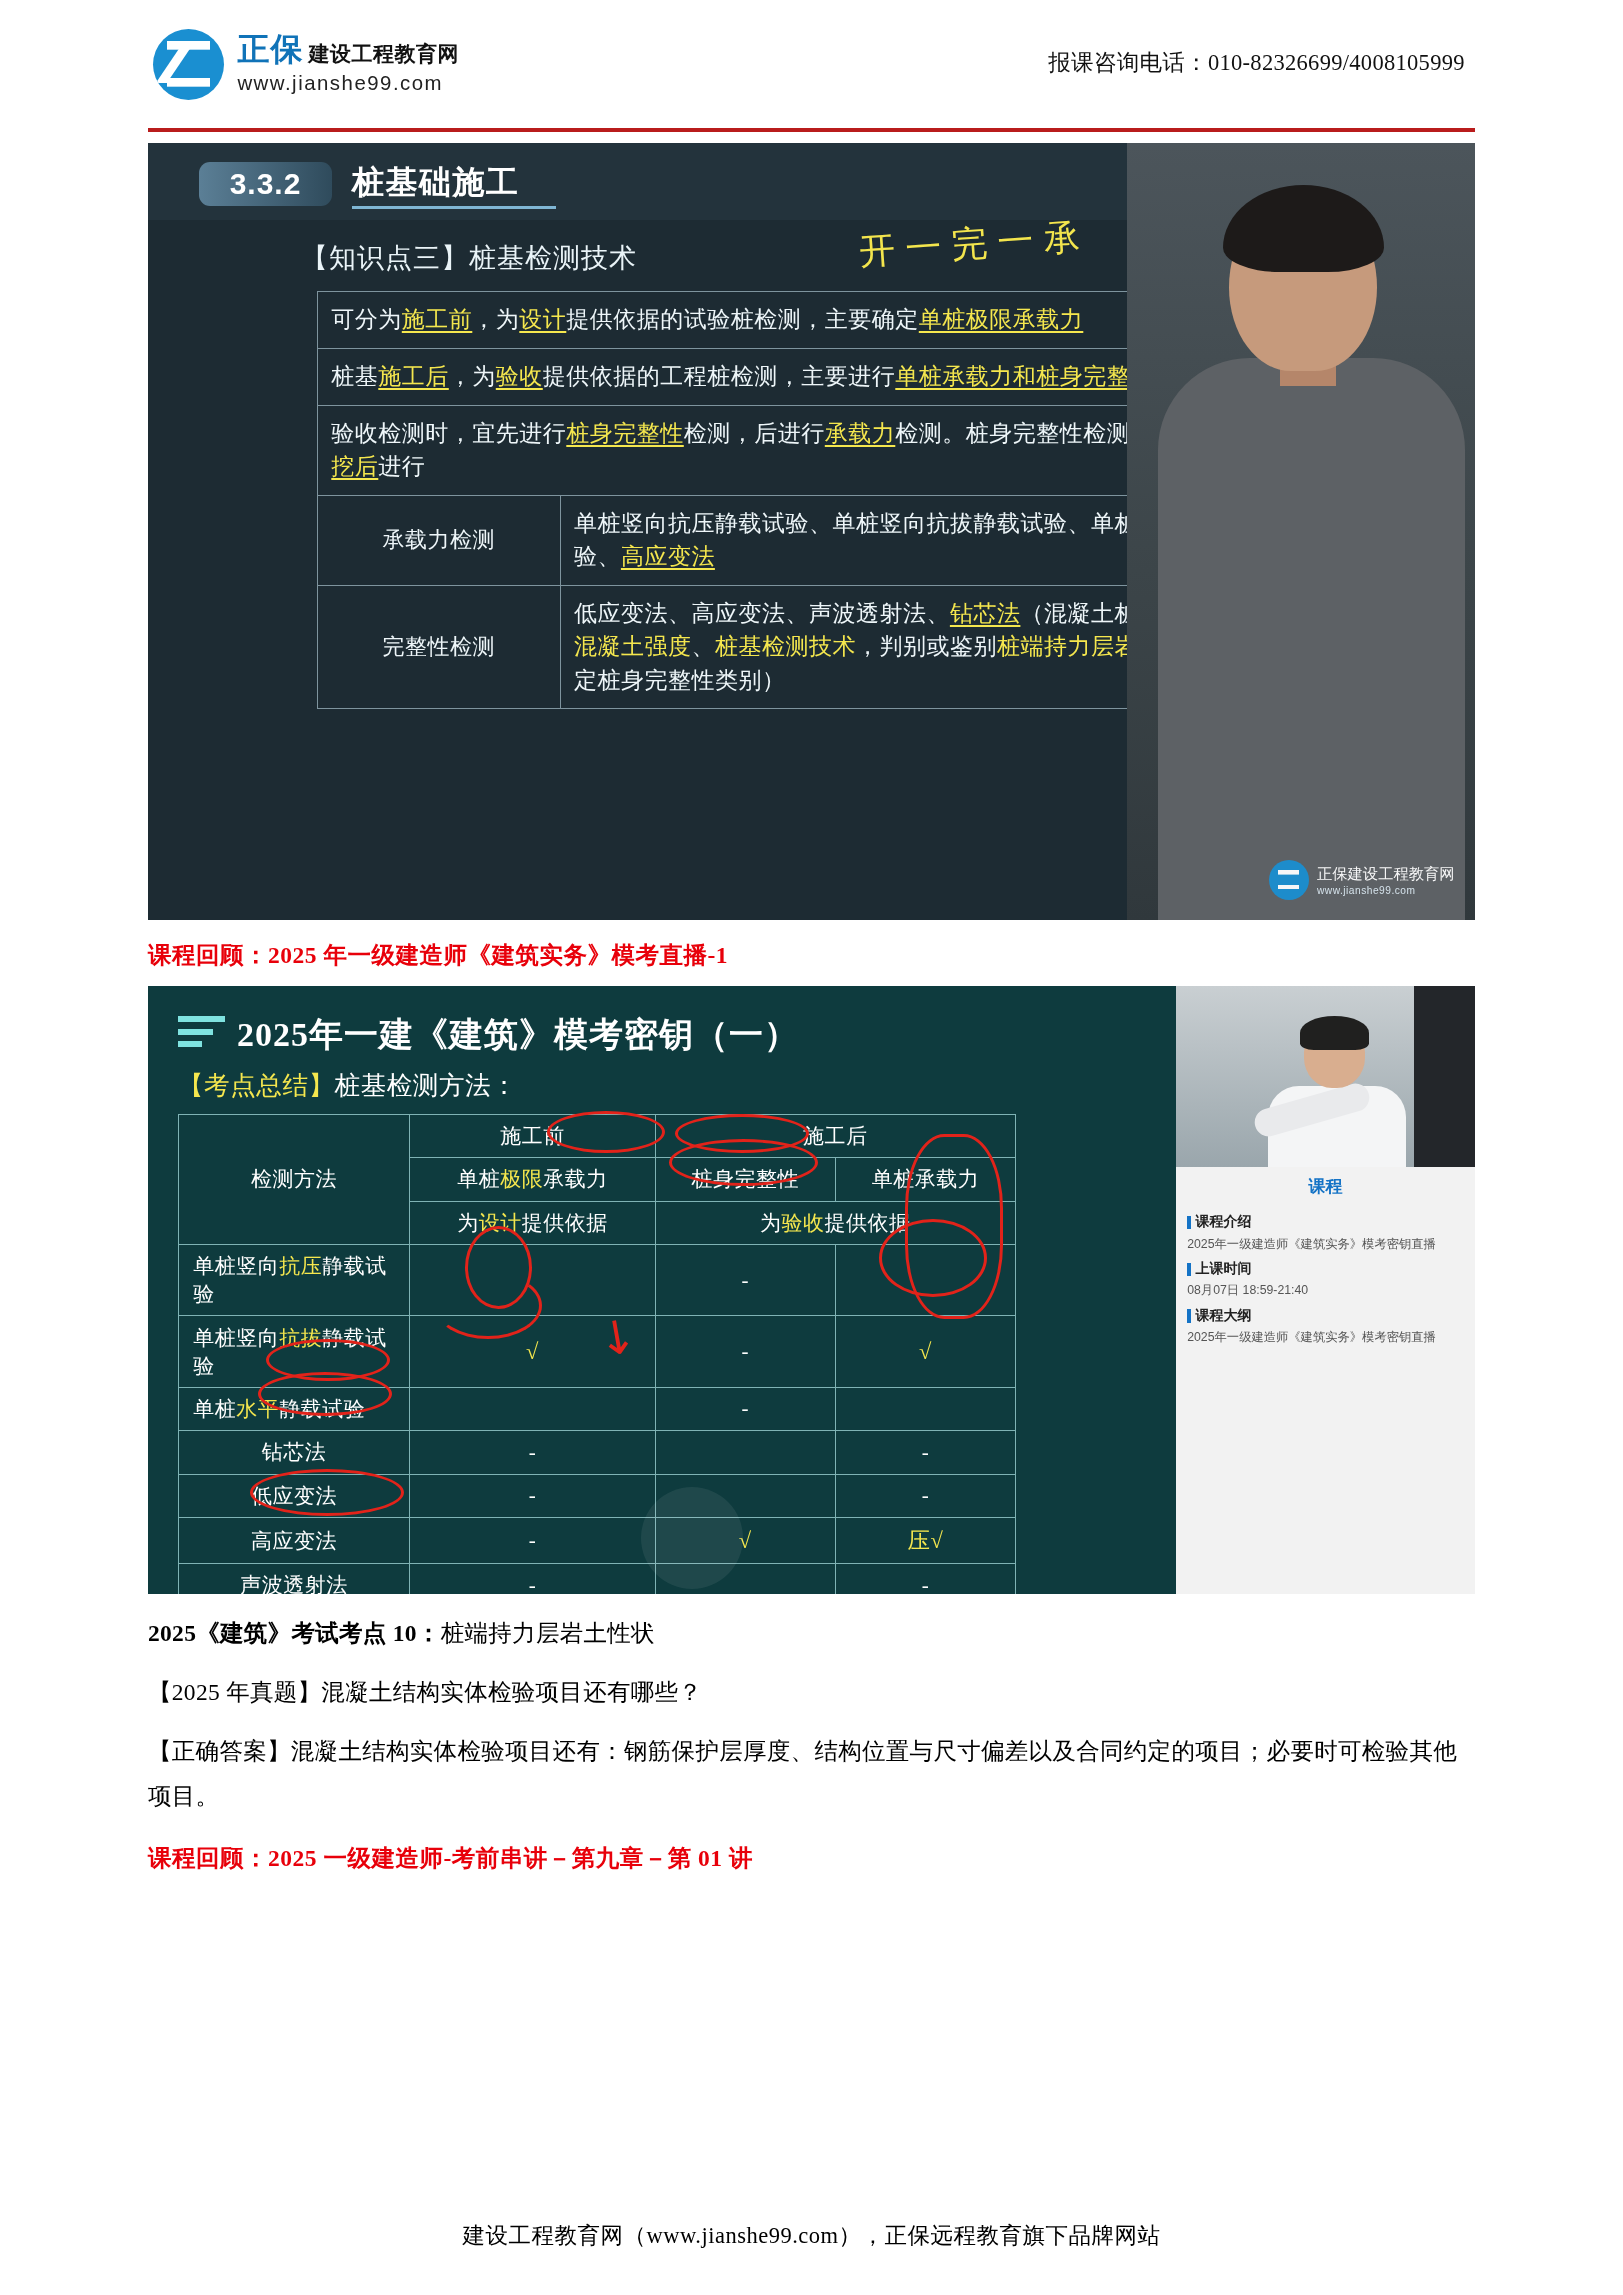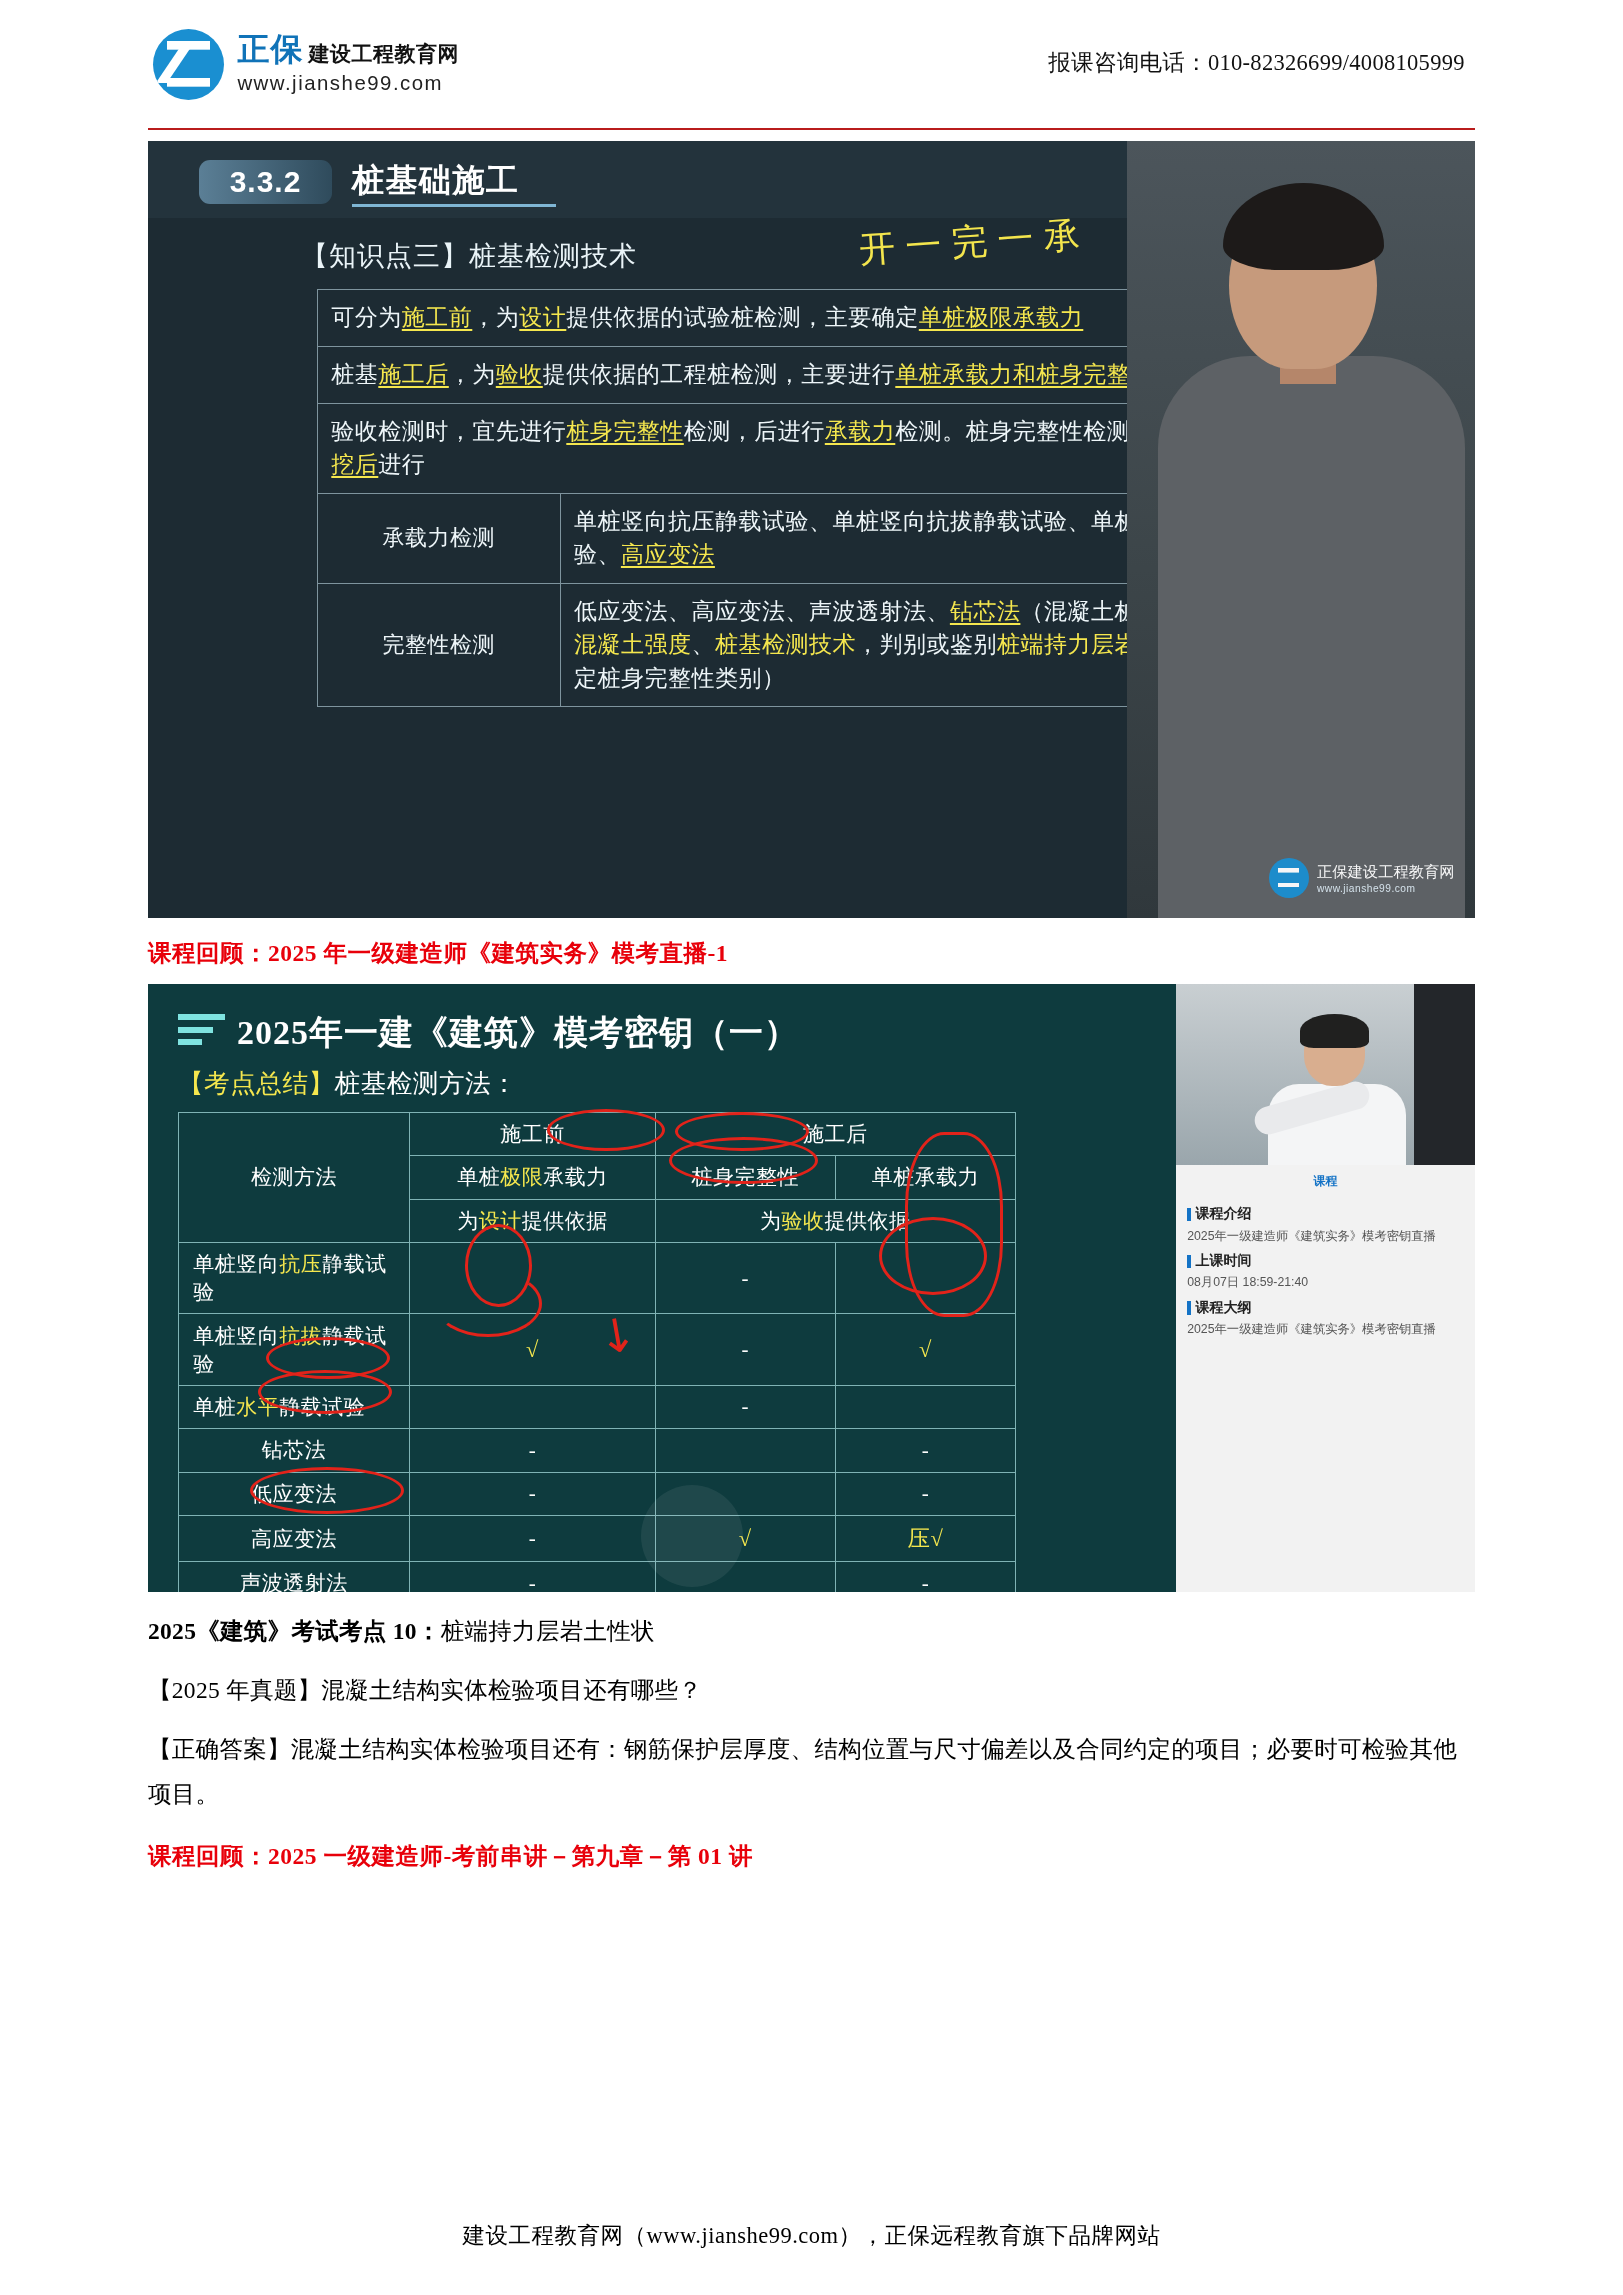--- a/index.html
+++ b/index.html
@@ -16,21 +16,21 @@
     box-sizing:border-box;
     padding:0;
     background:#fff;
   }
 
   
   .header {
     position:relative;
     height:128px;
     margin:0 148px 0 148px;
-    border-bottom:2px solid #b91c1c;
+    border-bottom:4px solid #b91c1c;
     display:flex;
     align-items:center;
     justify-content:flex-end;
   }
   .logo-wrap { display:flex; align-items:center; gap:13.3px; padding-left:5.1px; }
   .logo-mark {
     width:71px; height:71px;
     background:#1a8fd1;
     border-radius:50%;
     position:relative;
@@ -238,21 +238,21 @@
   
   .s2-side { width:299px; height:608px; background:#f2f2f2; position:relative; }
   .side-video { width:299px; height:181px; background:#8fa0a8; position:relative; overflow:hidden; }
   .sv-bg { position:absolute; inset:0; background:linear-gradient(180deg,#c9cfd2,#9aa6ac); }
   .sv-dark { position:absolute; right:0; top:0; width:61px; height:181px; background:#23262a; }
   .sv-head { position:absolute; left:128px; top:36px; width:61px; height:66px; background:#d9ae8f; border-radius:46%; }
   .sv-hair { position:absolute; left:124px; top:30px; width:69px; height:34px; background:#20201f; border-radius:50% 50% 20% 20%; }
   .sv-body { position:absolute; left:92px; top:100px; width:138px; height:82px; background:#f4f5f6; border-radius:31px 31px 0 0; }
   .sv-arm  { position:absolute; left:77px; top:110px; width:118px; height:28px; background:#e9eaec; transform:rotate(-16deg); border-radius:14.3px; }
   .side-tab {
-    text-align:center; font-size:12px; color:#1473c6; padding:8.2px 0 5.1px 0; font-weight:bold;
+    text-align:center; font-size:17px; color:#1473c6; padding:8.2px 0 5.1px 0; font-weight:bold;
     font-family:"Liberation Sans", sans-serif;
   }
   .side-sec { padding:3.1px 11.2px 0 11.2px; }
   .side-sec h5 {
     margin:7.2px 0 3.1px 0; font-size:14px; color:#222; font-weight:bold;
     font-family:"Liberation Sans", sans-serif; padding-left:8.2px; position:relative;
   }
   .side-sec h5:before{
     content:""; position:absolute; left:0; top:2.6px; width:4.1px; height:13.3px; background:#1473c6;
   }

